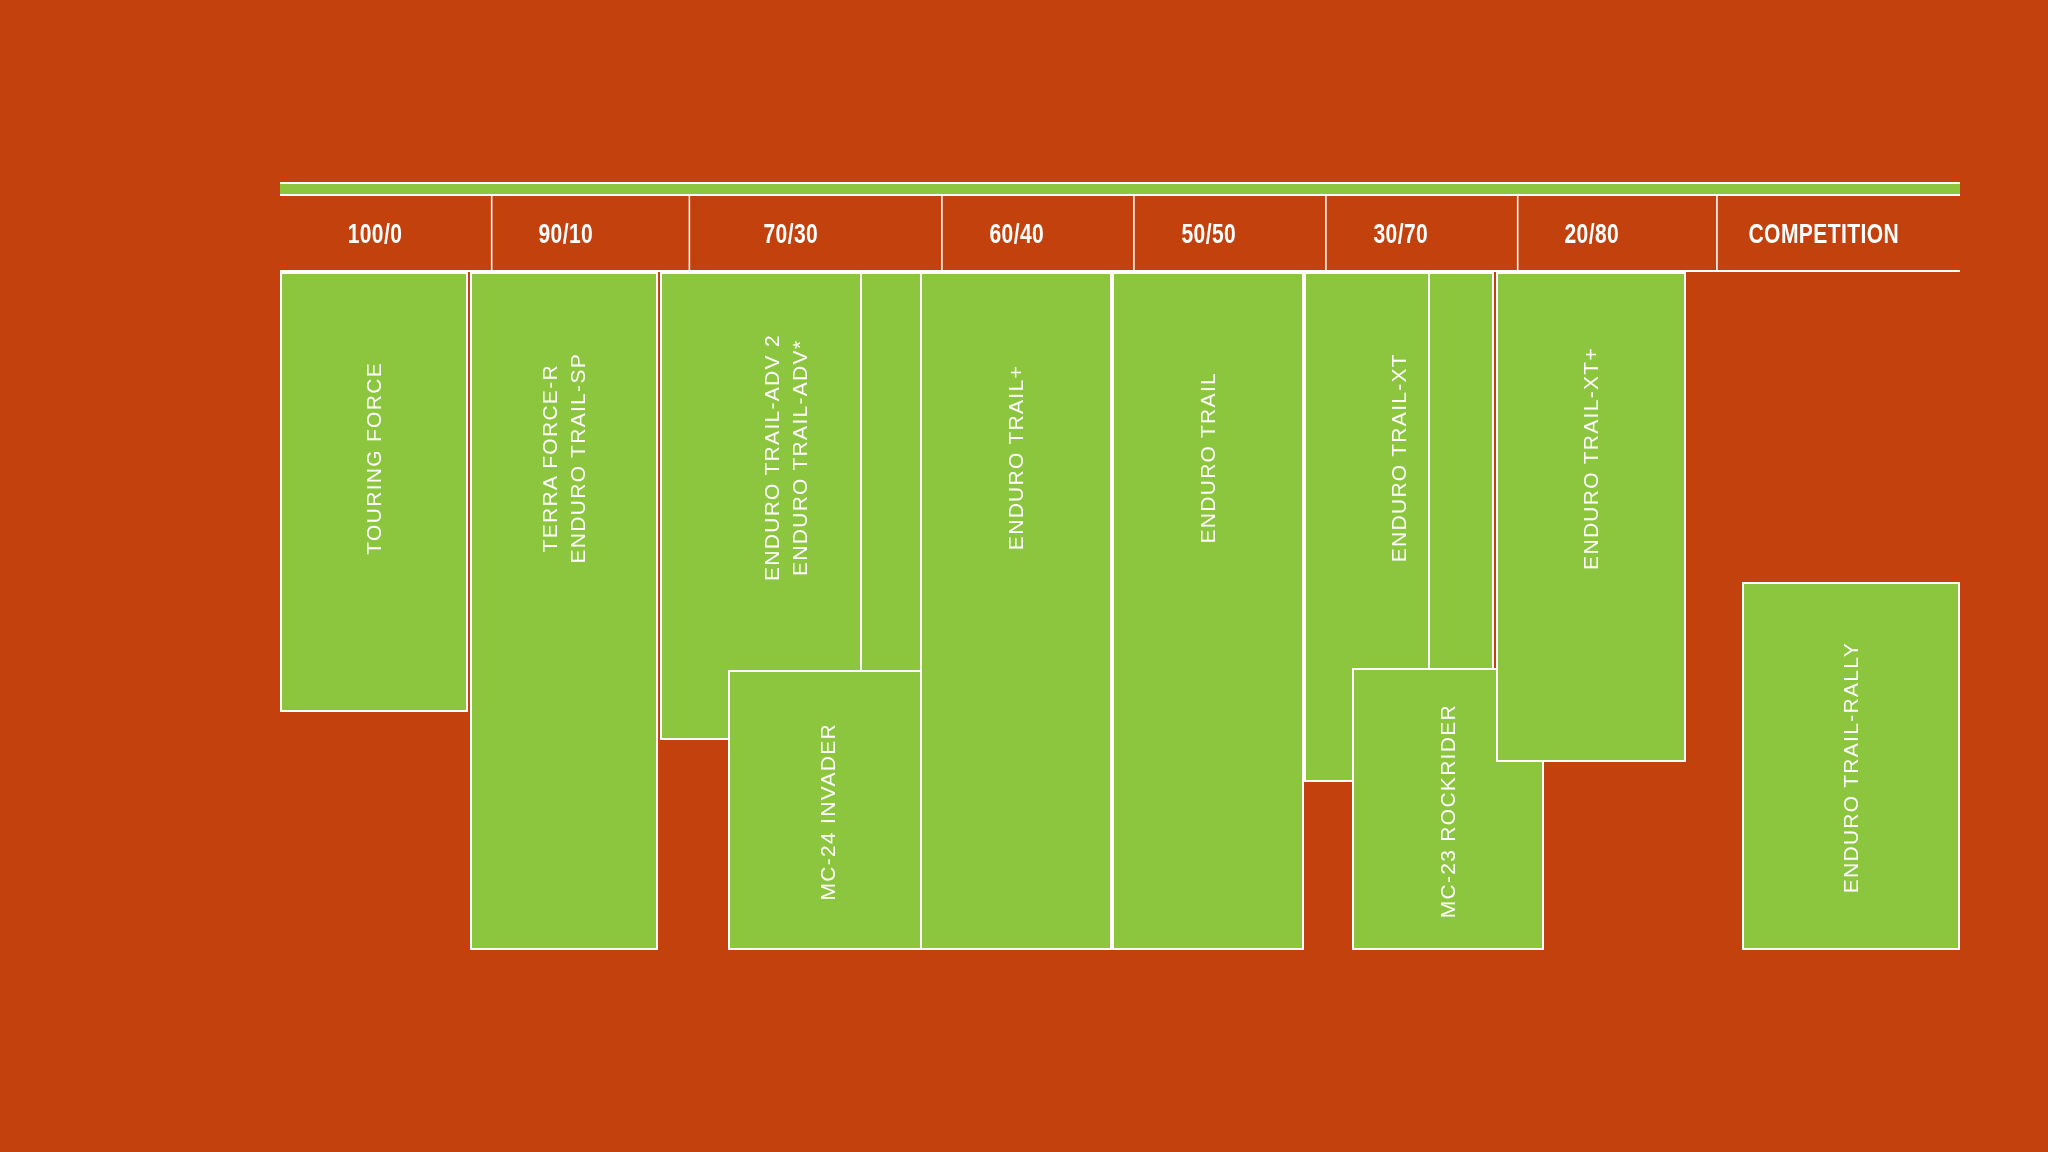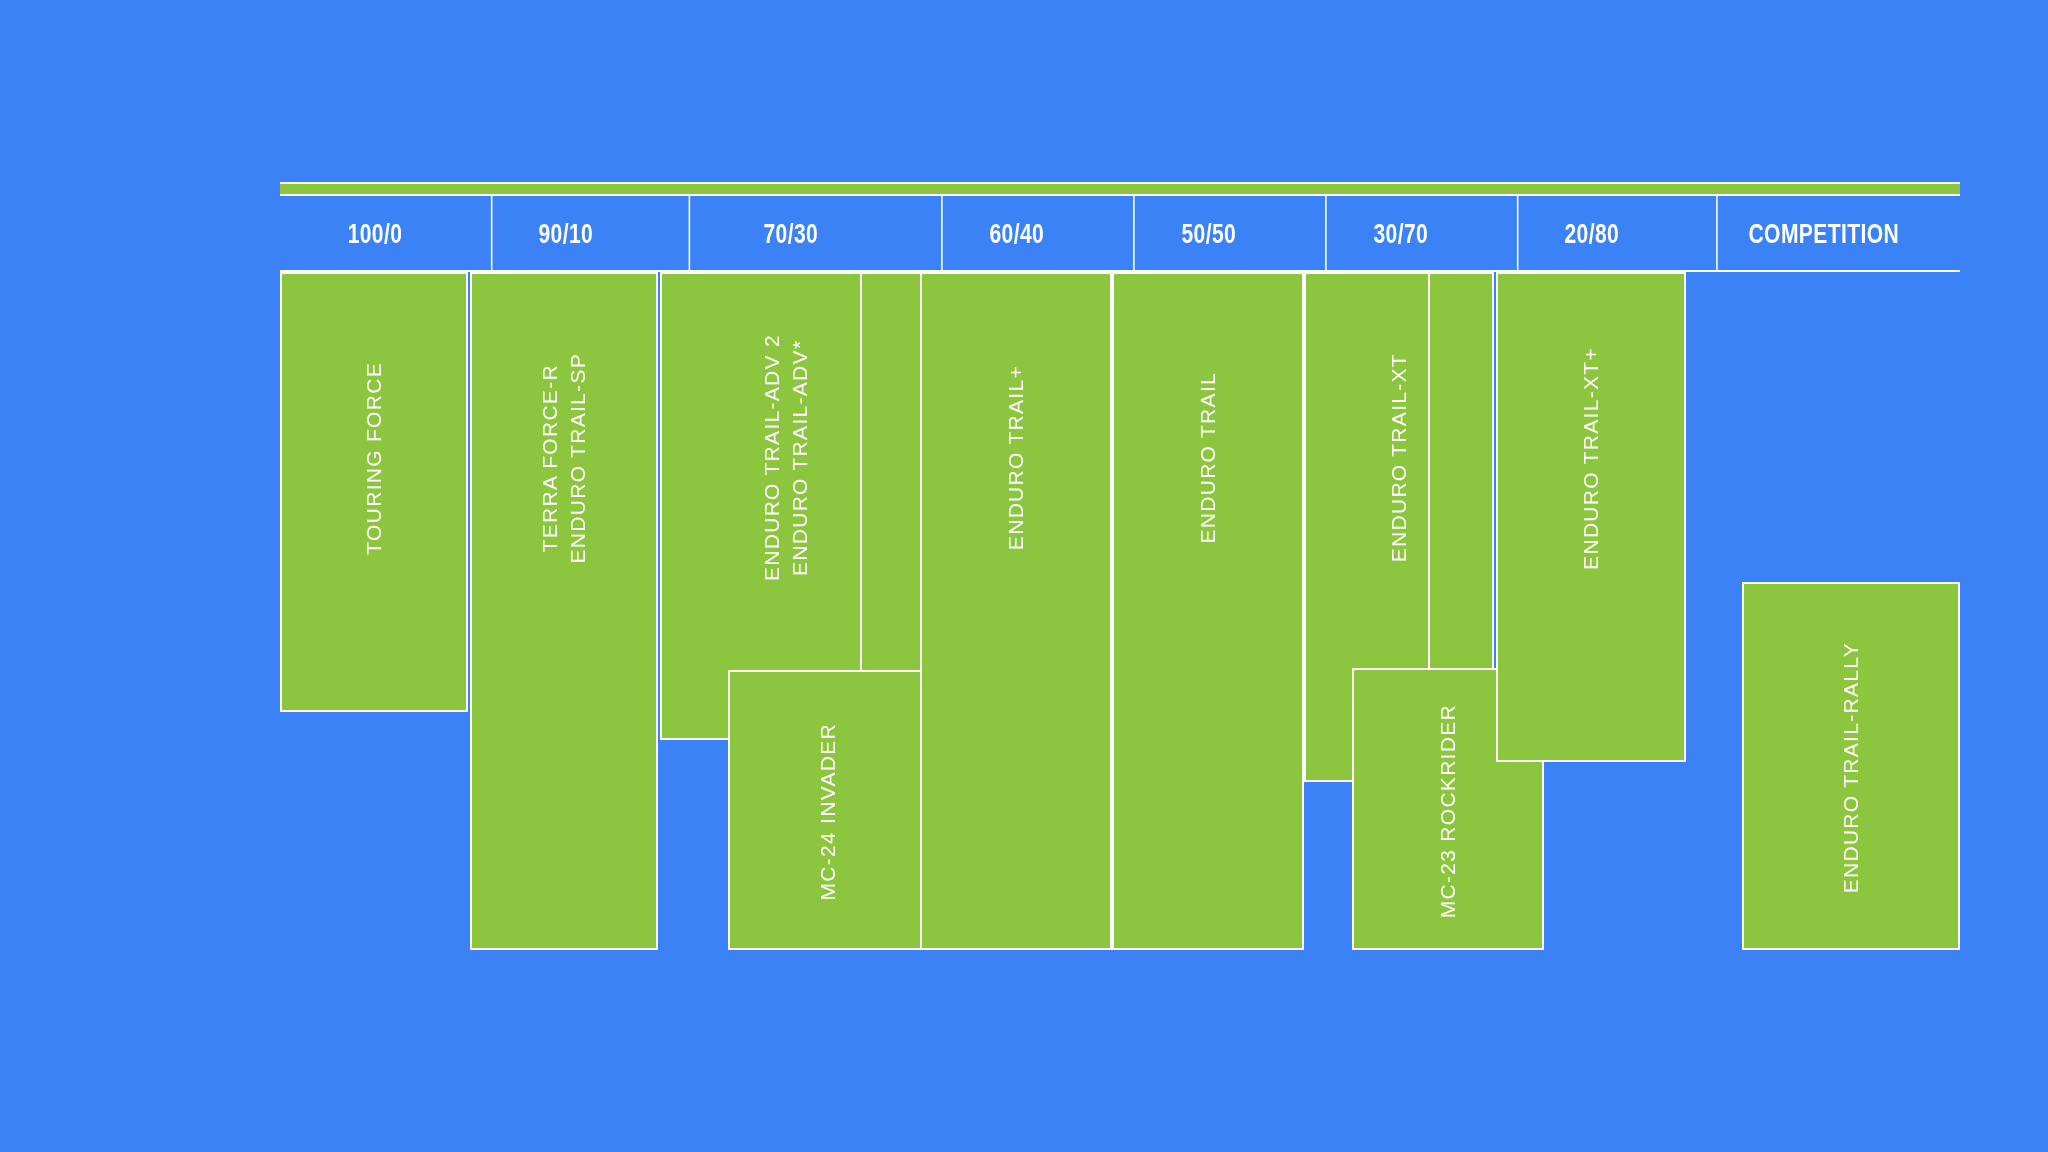--- a/index.html
+++ b/index.html
@@ -14,21 +14,21 @@
 
   body {
     font-family: "Liberation Sans", sans-serif;
     -webkit-font-smoothing: antialiased;
   }
 
   #stage {
     position: relative;
     width: 2048px;
     height: 1152px;
-    background: #3b82f6;
+    background: #c2410c;
   }
 
   
   #chart {
     position: absolute;
     left: 280px;
     top: 182px;
     width: 1680px;
     height: 770px;
   }

